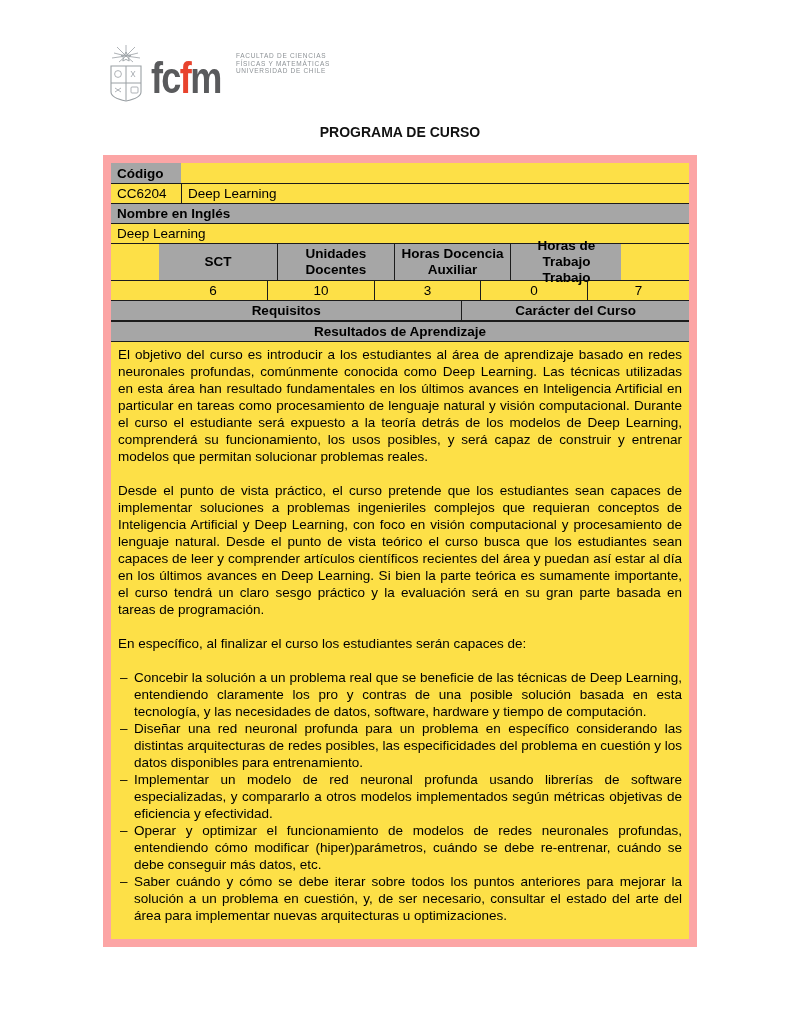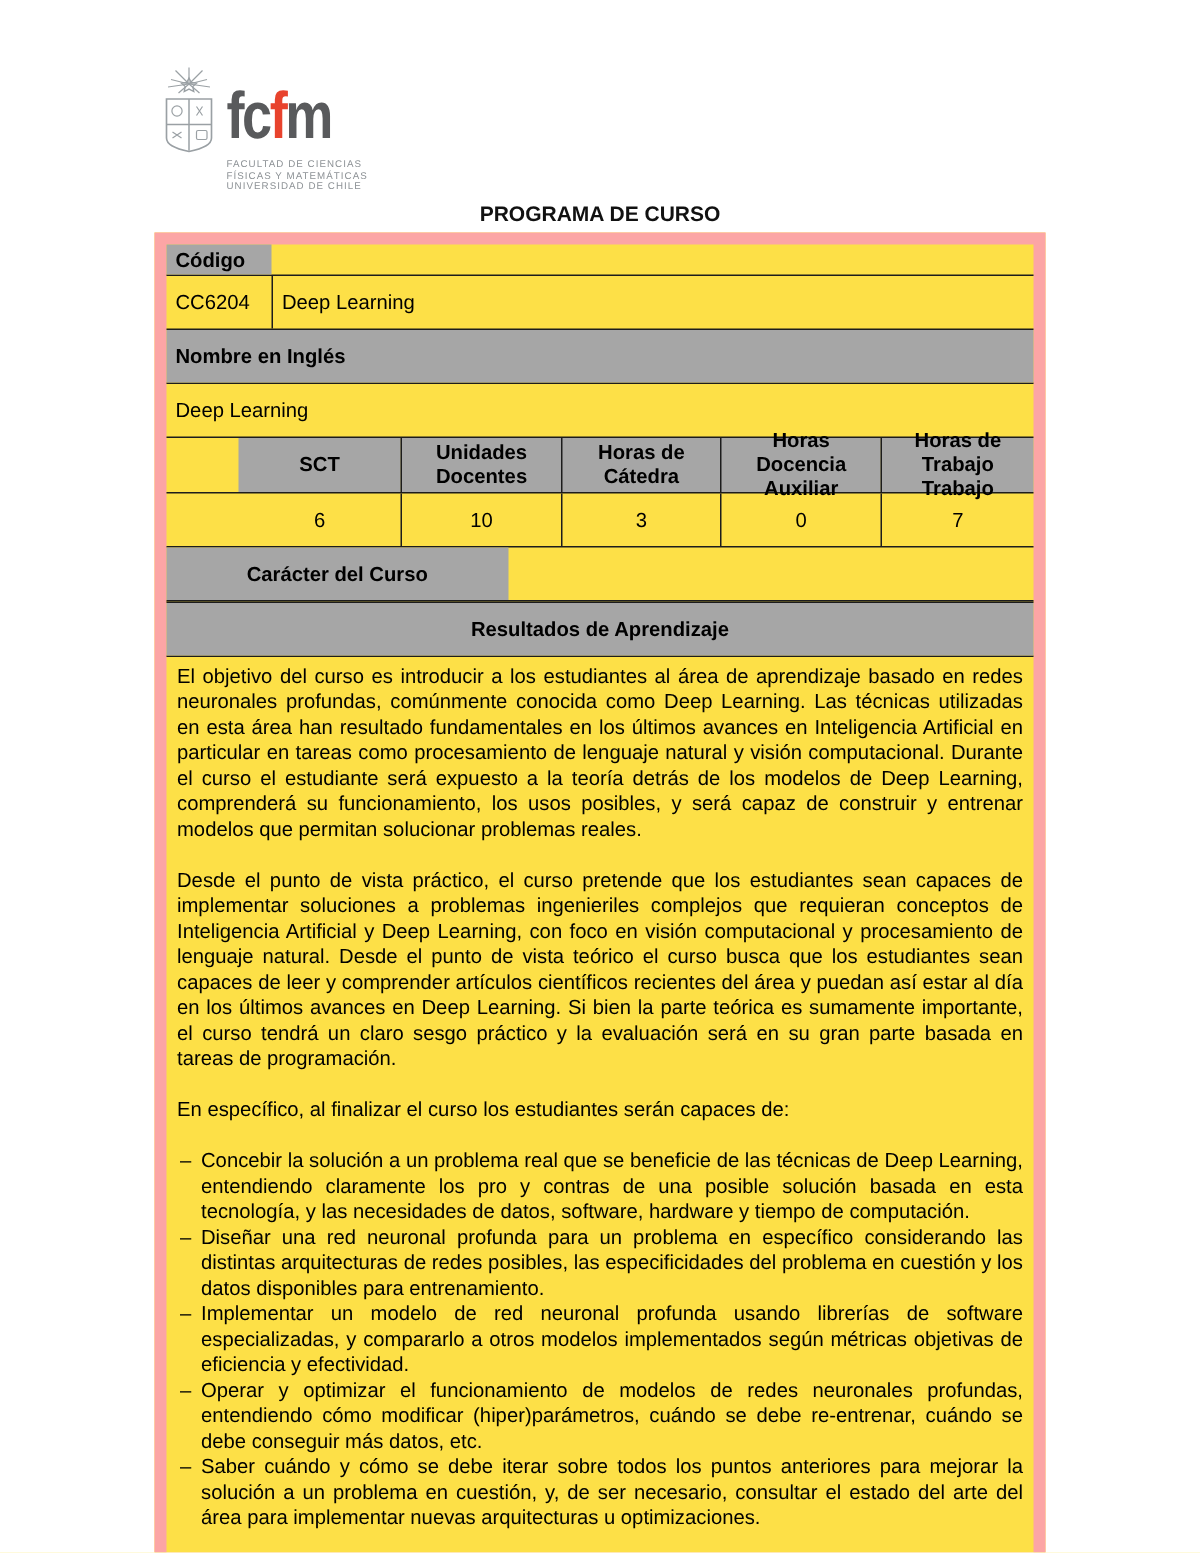--- a/index.html
+++ b/index.html
@@ -6,51 +6,51 @@
   html,body { background:#ffffff; }
   body { font-family:"Liberation Sans","DejaVu Sans",sans-serif; color:#000; }
   .page {
     position:relative; width:800px; height:1035px; margin:0 auto;
     background:#ffffff; overflow:hidden;
   }
 
   
   .logo { position:absolute; left:105px; top:44px; display:flex; }
   .crest { width:42px; height:62px; }
-  .logo-right { margin-left:4px; display:flex; flex-direction:column; }
+  .logo-right { margin-left:4px; display:flex; flex-direction:row; }
   .fcfm {
     font-weight:bold; font-size:44px; line-height:40px; margin-top:14px;
     letter-spacing:-2px; transform:scaleX(0.82); transform-origin:left center;
     color:#595a5c; white-space:nowrap;
   }
   .fcfm .red { color:#e8432d; }
   .faculty {
     margin-top:8px; font-size:6.5px; line-height:7.5px; letter-spacing:0.7px;
     color:#8d9296; white-space:nowrap;
   }
 
   
   .doc-title {
     position:absolute; left:0; top:124px; width:100%;
-    text-align:center; font-weight:bold; font-size:14px; color:#111;margin-top:10px;
+    text-align:center; font-weight:bold; font-size:14px; color:#111;
   }
 
   
   .course-table {
     position:absolute; left:103px; top:155px; width:594px;
     border:8px solid #fca5a5; background:#fde047;
     font-size:13.5px;
   }
   .t-row { display:flex; border-bottom:1px solid #1c1c1c; align-items:stretch; }
   .t-row:last-child { border-bottom:none; }
   .t-cell { padding:1px 6px; display:flex; align-items:center; min-height:18px; }
   .t-cell + .t-cell { border-left:1px solid #1c1c1c; }
   .hdr { background:#a6a6a6; font-weight:bold; }
   .center { justify-content:center; text-align:center; }
-  .h20 { height:20px; } .h19 { height:35px; } .h36 { height:36px; }
+  .h20 { height:20px; } .h19 { height:19px; } .h36 { height:36px; }
   .w-codigo { width:12.1%; } .w-nombre { width:87.9%; }
   .c1 { width:20.4%;margin-left:48px; } .c2 { width:20.2%; } .c3 { width:20%; }
   .c4 { width:20.2%; } .c5 { width:19.2%; }
   .w-req { width:60.6%; } .w-car { width:39.4%; }
   .full { width:100%; }
   .wrap2 { line-height:16px; text-align:center; }
 
   
   .results-cell {
     display:block; min-height:597px; padding:4px 7px 6px 7px;
@@ -121,40 +121,38 @@
       <div class="t-cell full h19">Deep Learning</div>
     </div>
 
     <div class="t-row">
       <div class="t-cell hdr center c1 h36">
           <span class="wrap2">SCT</span>
         </div>
       <div class="t-cell hdr center c2 h36">
           <span class="wrap2">Unidades Docentes</span>
         </div>
-      <div class="t-cell hdr center c3 h36">
-          <span class="wrap2">Horas de Cátedra</span>
-        </div>
       <div class="t-cell hdr center c4 h36">
           <span class="wrap2">Horas Docencia Auxiliar</span>
         </div>
       <div class="t-cell hdr center c5 h36">
           <span class="wrap2">Horas de Trabajo Trabajo</span>
         </div>
     </div>
 
     <div class="t-row">
       <div class="t-cell center c1 h19">6</div>
       <div class="t-cell center c2 h19">10</div>
       <div class="t-cell center c3 h19">3</div>
       <div class="t-cell center c4 h19">0</div>
       <div class="t-cell center c5 h19">7</div>
     </div>
 
     <div class="t-row">
+      <div class="t-cell hdr center w-req h19">Requisitos</div>
       <div class="t-cell hdr center w-car h19">Carácter del Curso</div>
     </div>
 
     <div class="t-row">
     </div>
 
     <div class="t-row">
       <div class="t-cell hdr center full h19">Resultados de Aprendizaje</div>
     </div>
 

